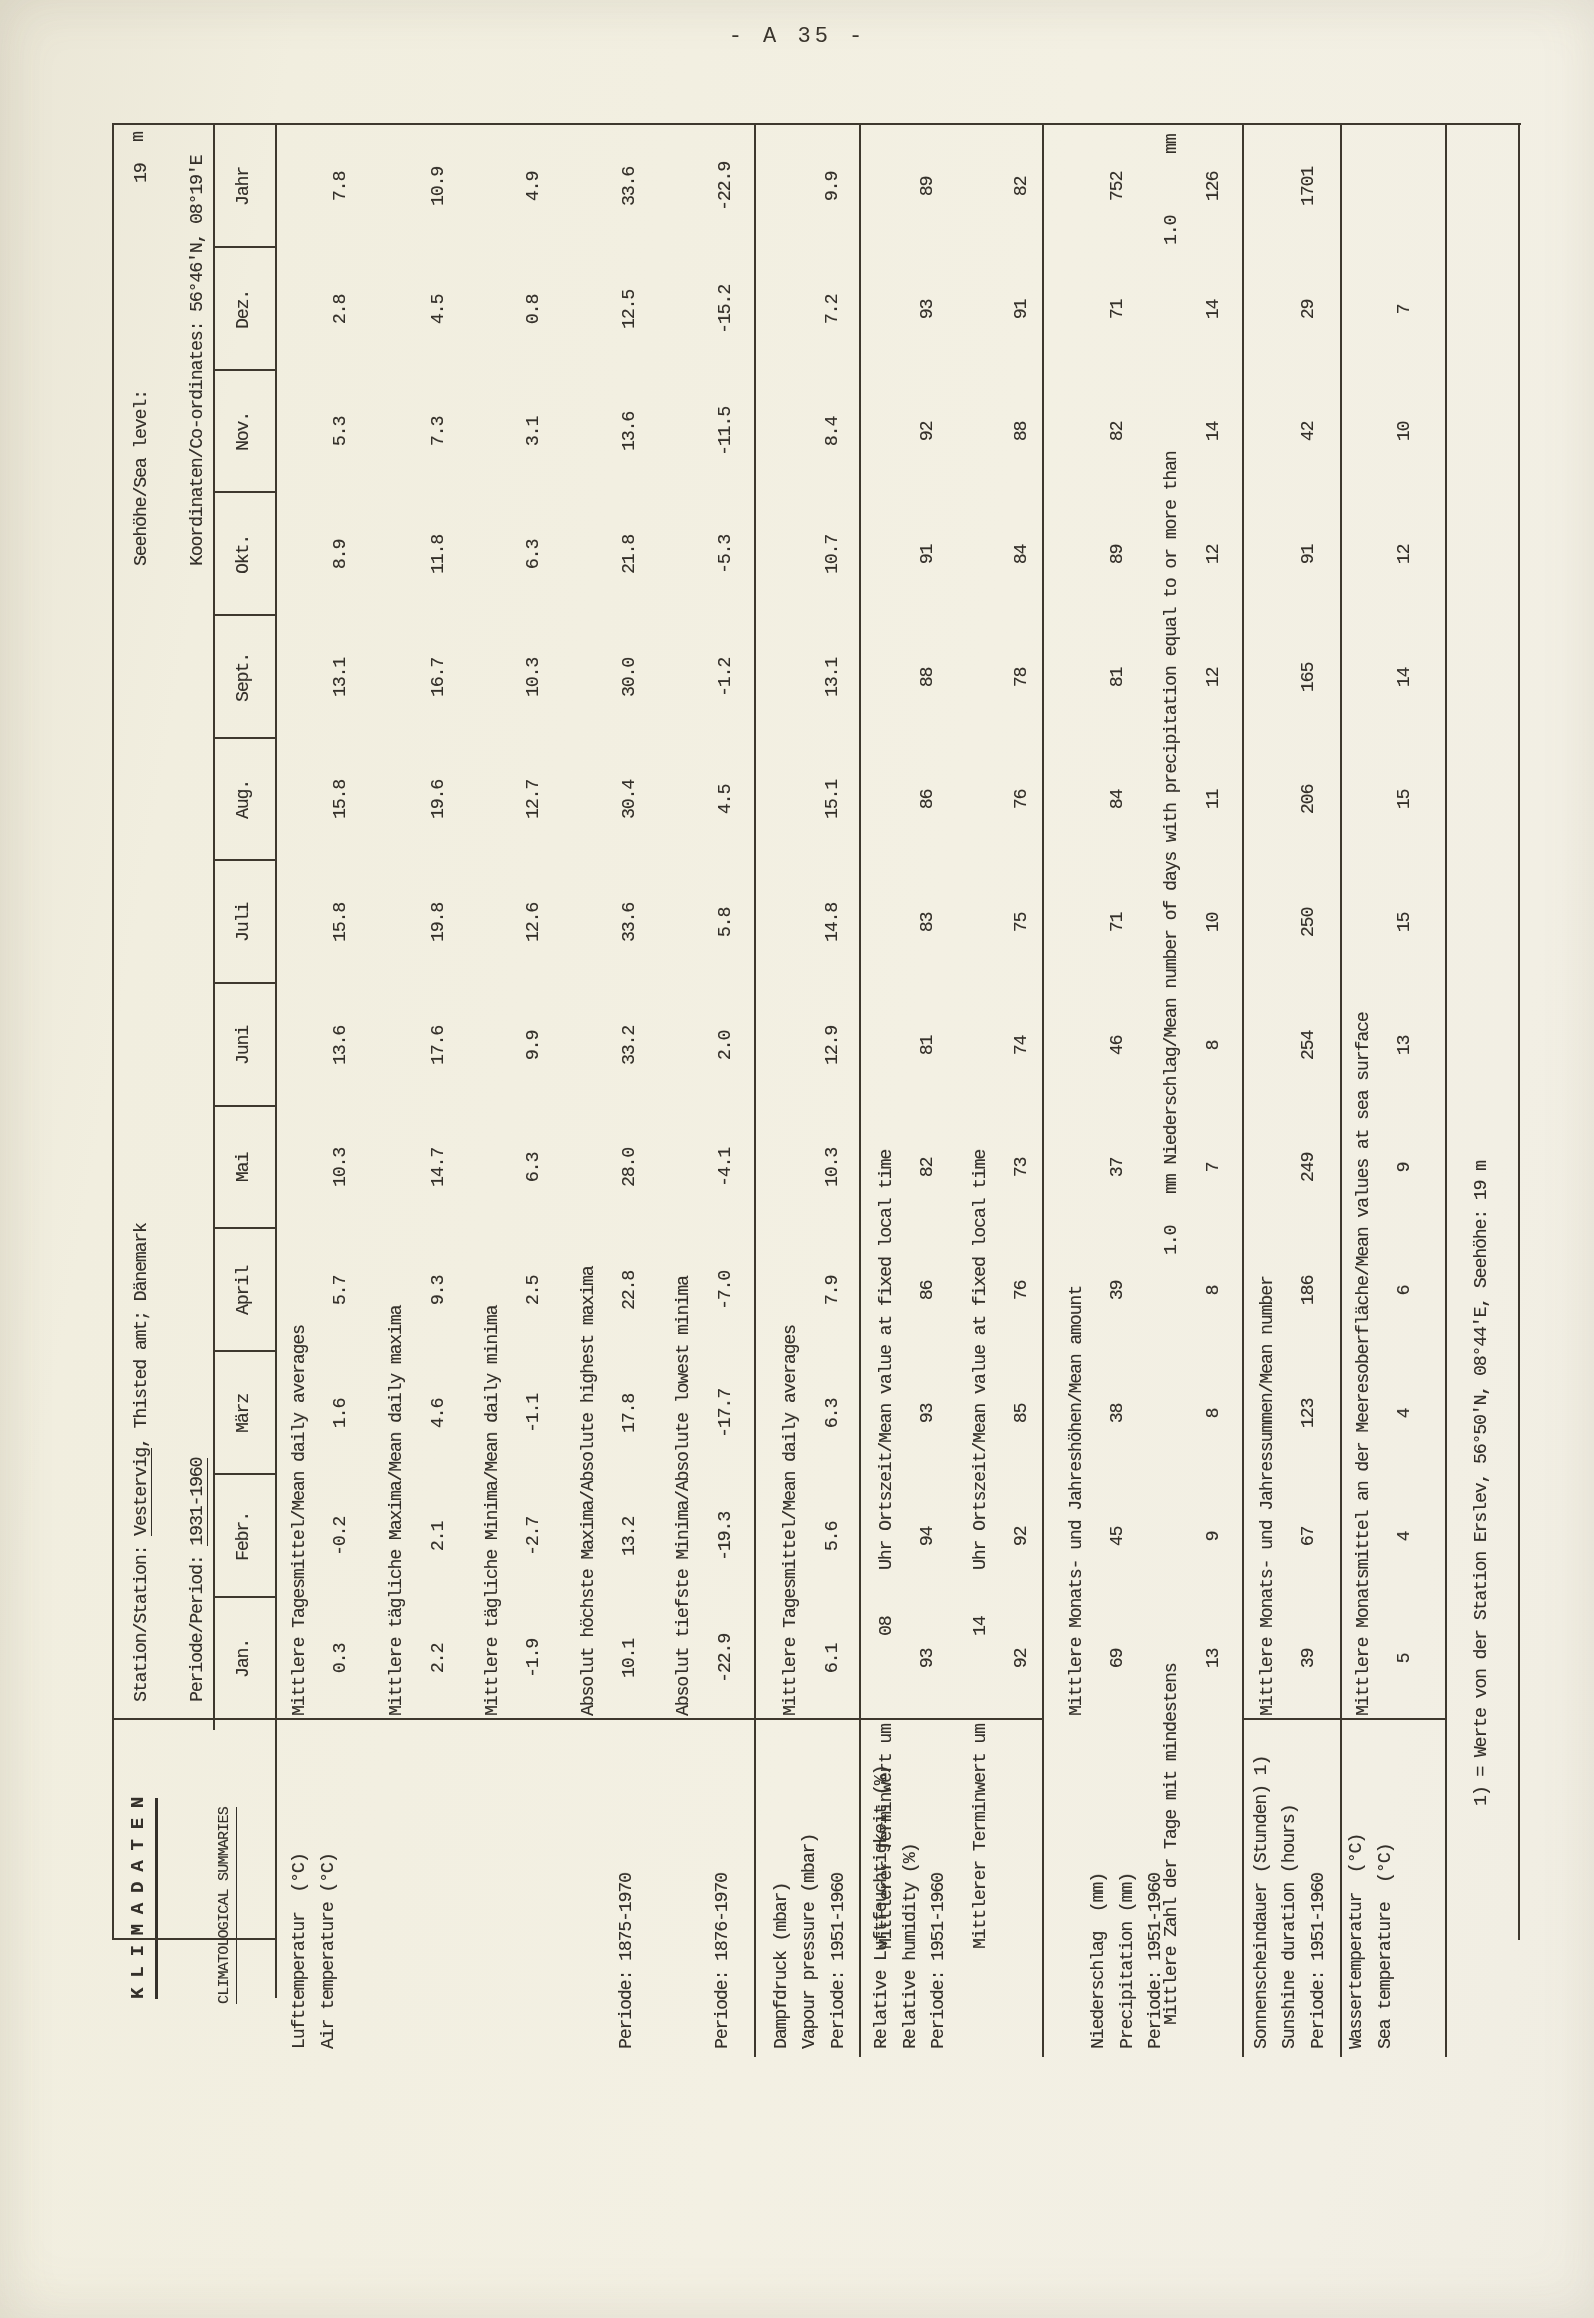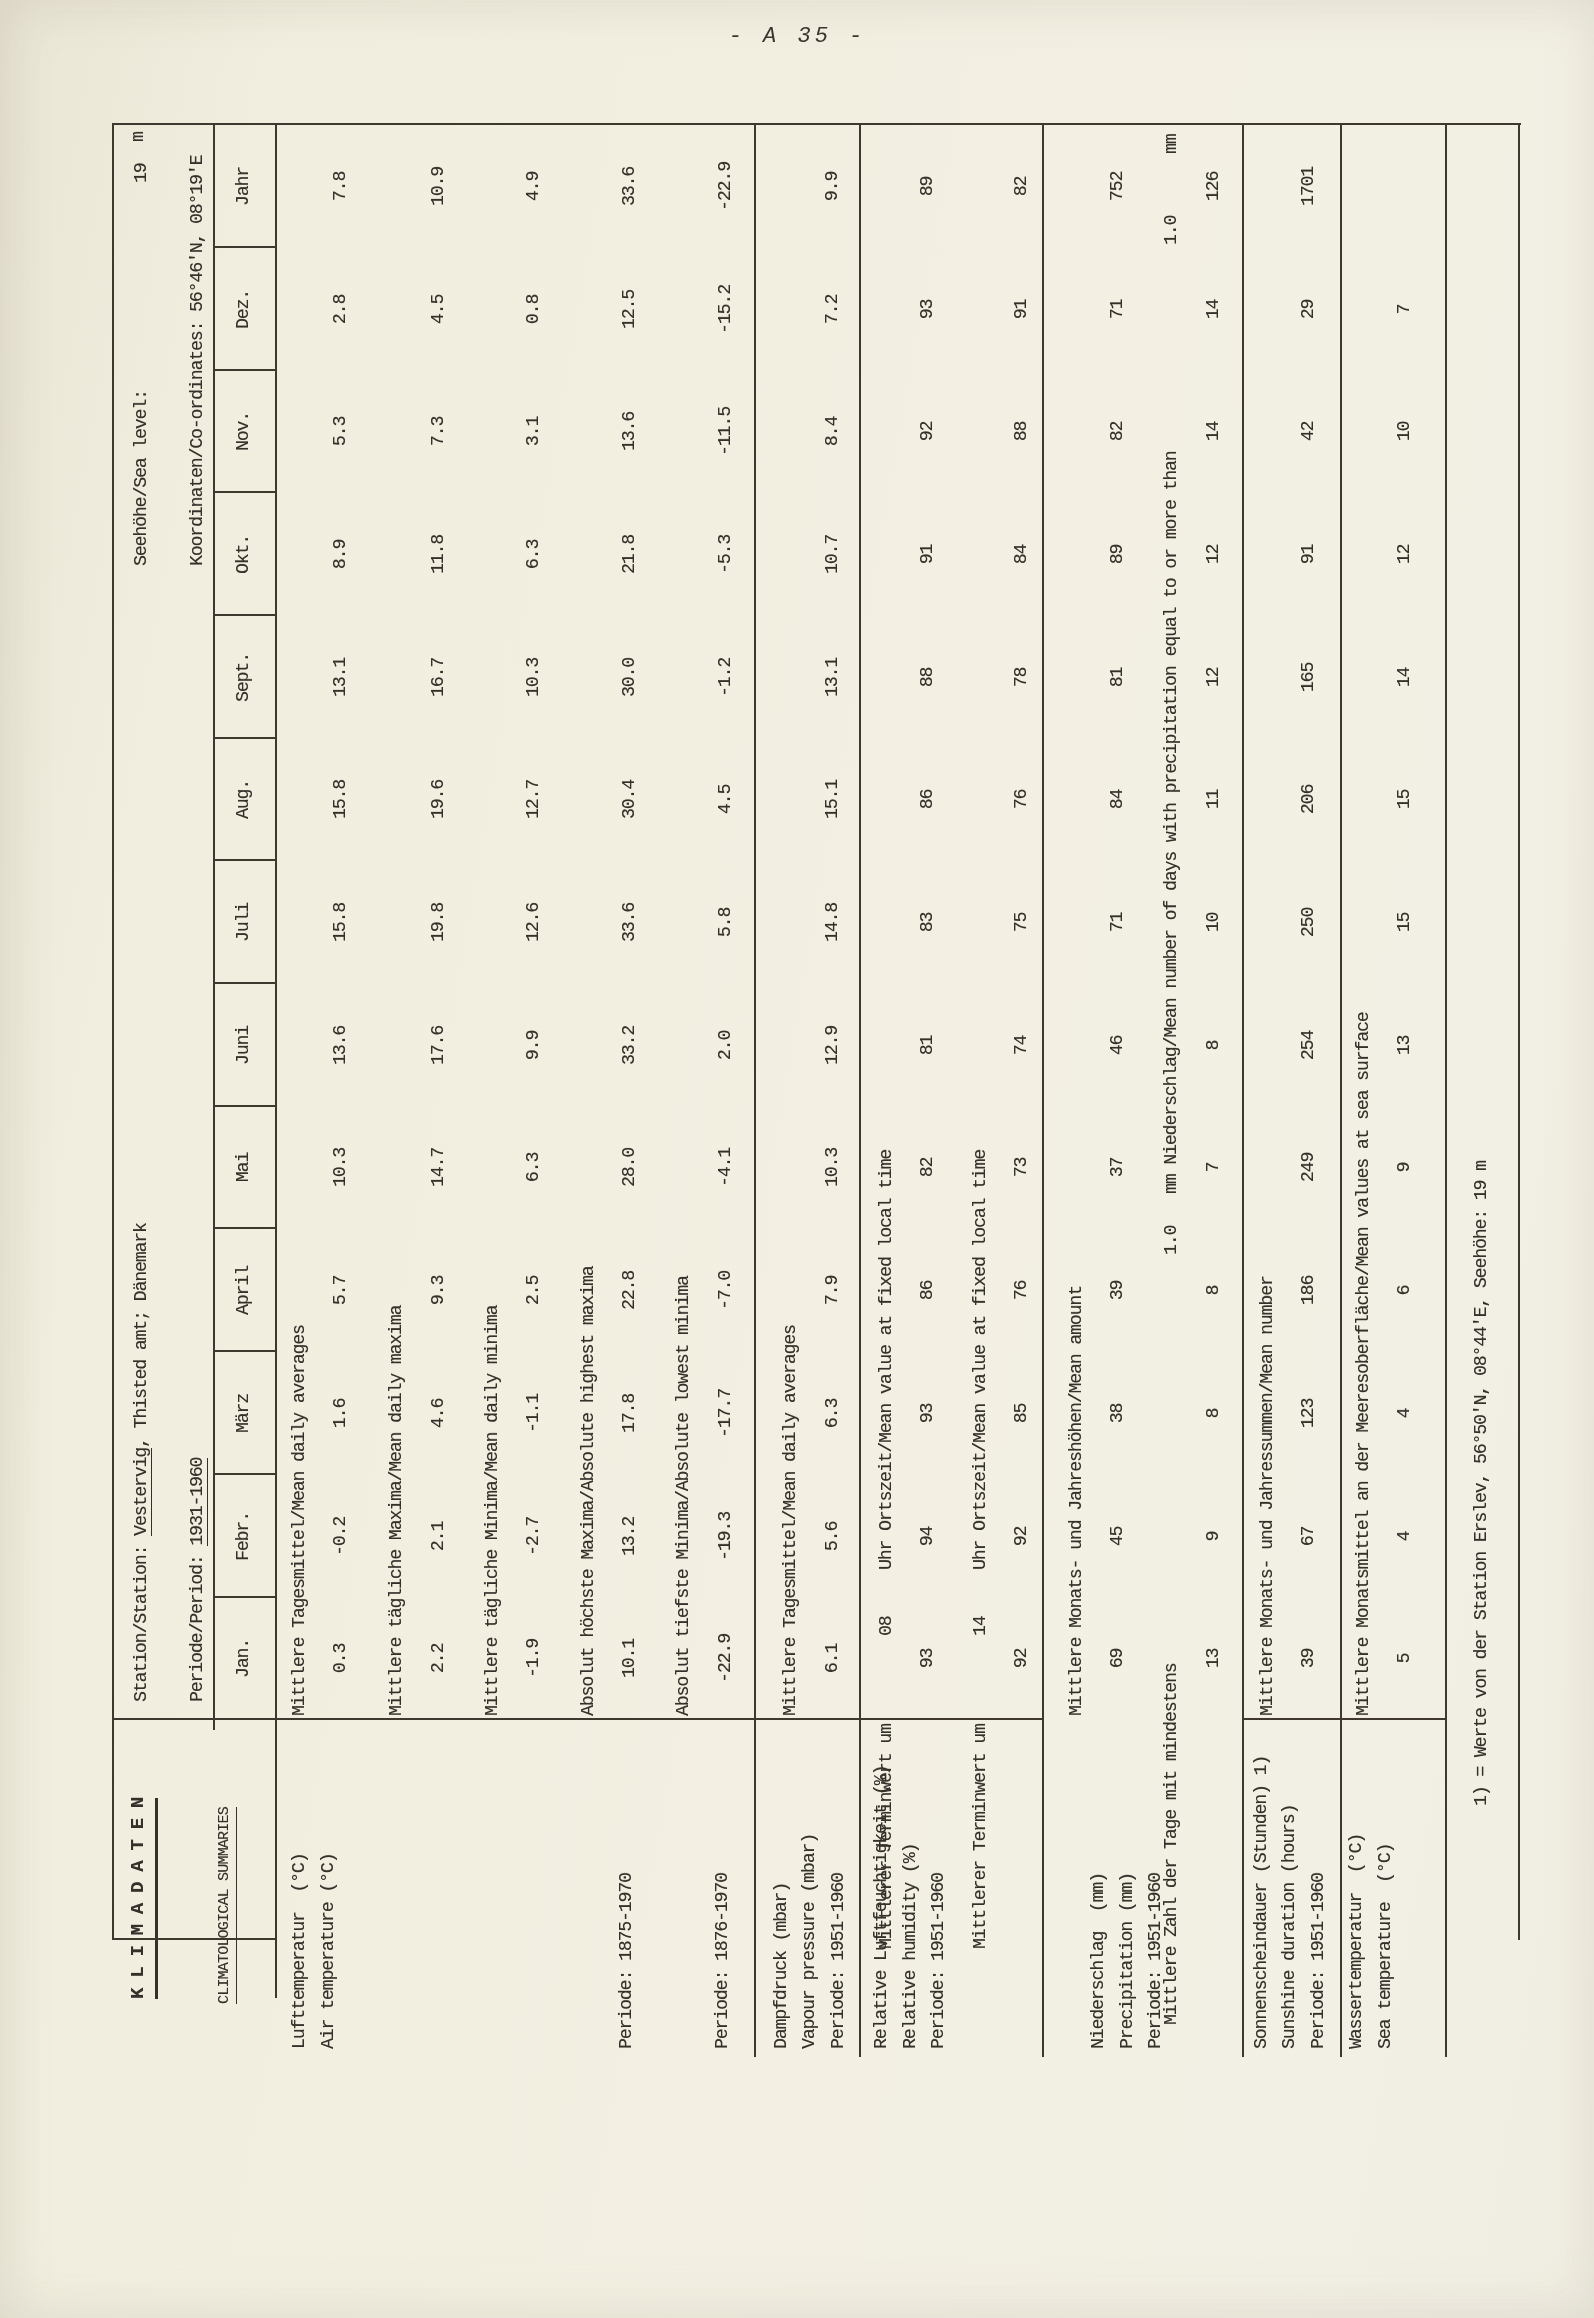--- a/index.html
+++ b/index.html
@@ -8,21 +8,21 @@
     background:linear-gradient(100deg,#eae6d6 0%,#f1eedf 15%,#f3f0e3 55%,#f2efe4 85%,#f0ede2 100%);
     font-family:"Liberation Mono","DejaVu Sans Mono",monospace;
     color:#34302a;
   }
   .page::before{
     content:"";position:absolute;inset:0;pointer-events:none;
     box-shadow:inset 11px 8px 48px rgba(120,110,85,0.10), inset -4.8px -16px 56px rgba(150,140,115,0.08);
   }
   .pageno{
     position:absolute;top:24px;left:0;width:100%;text-align:center;
-    font-size:22px;letter-spacing:4px;color:#3a352d;font-style:italic;
+    font-size:22px;letter-spacing:4px;color:#3a352d;
   }
   .sheet{
     position:absolute;left:112px;top:2288px;width:2173px;height:1411px;
     transform:rotate(-90deg);transform-origin:0 0;
   }
   .t{
     position:absolute;white-space:pre;font-size:18.3px;letter-spacing:-1.2px;
     line-height:1.15;color:#34302a;
     text-shadow:0.3px 0.2px 0 rgba(52,48,42,0.40);
   }

